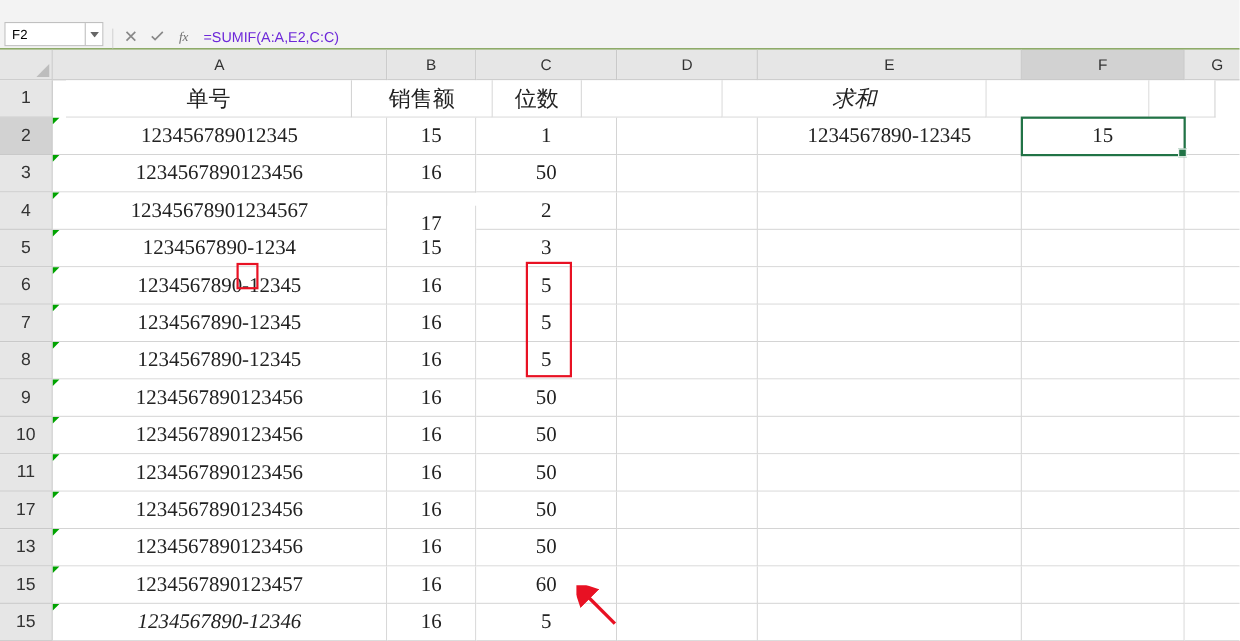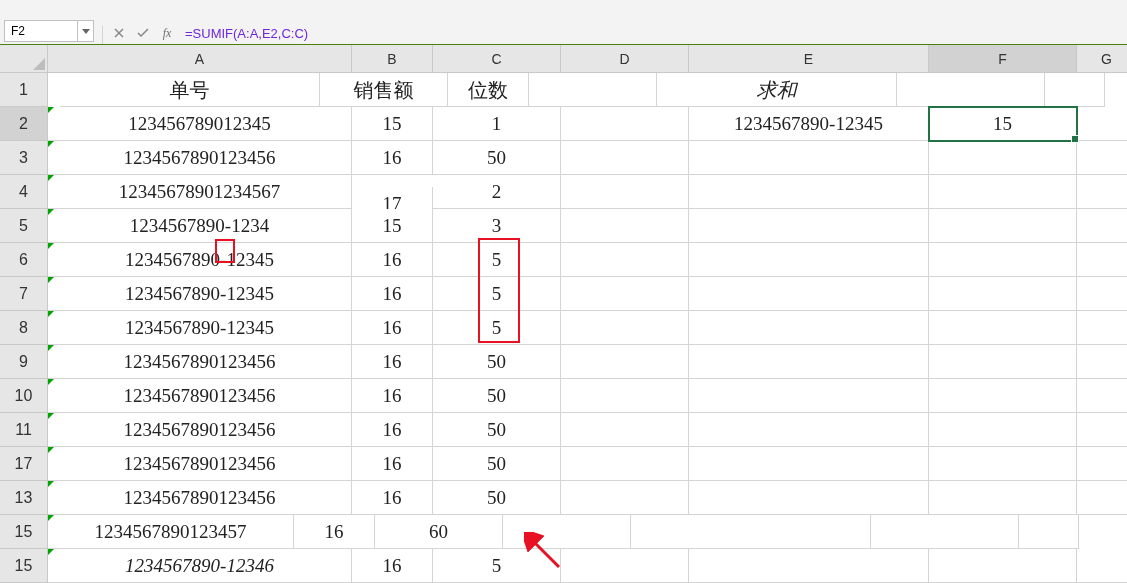--- a/index.html
+++ b/index.html
@@ -360,21 +360,21 @@
       <div class="row">
         <div class="cell" style="width: 304px;">1234567890123456<div class="text-marker"></div></div>
         <div class="cell" style="width: 81px;">16</div>
         <div class="cell" style="width: 128px;">50</div>
         <div class="cell" style="width: 128px;"></div>
         <div class="cell" style="width: 240px;"></div>
         <div class="cell" style="width: 148px;"></div>
         <div class="cell" style="width: 60px;"></div>
       </div>
       <div class="row">
-        <div class="cell" style="width: 246px;">1234567890123457<div class="text-marker"></div></div>
+        <div class="cell" style="width: 304px;">1234567890123457<div class="text-marker"></div></div>
         <div class="cell" style="width: 81px;">16</div>
         <div class="cell" style="width: 128px; text-align: center;">60</div>
         <div class="cell" style="width: 128px;"></div>
         <div class="cell" style="width: 240px;"></div>
         <div class="cell" style="width: 148px;"></div>
         <div class="cell" style="width: 60px;"></div>
       </div>
       <div class="row">
         <div class="cell" style="width: 304px; font-style: italic;">1234567890-12346<div class="text-marker"></div></div>
         <div class="cell" style="width: 81px;">16</div>

